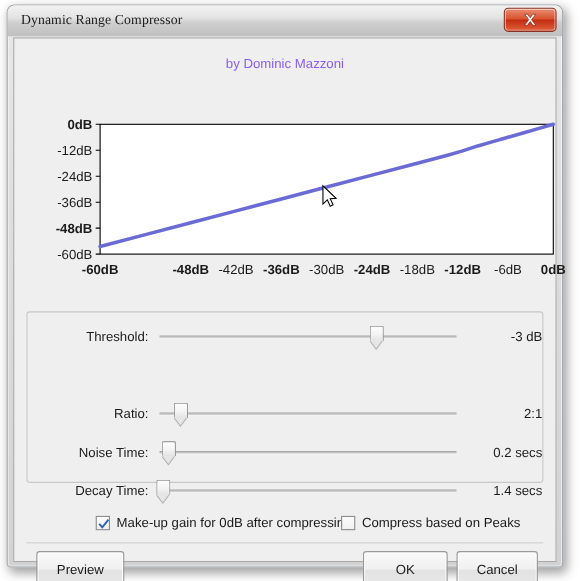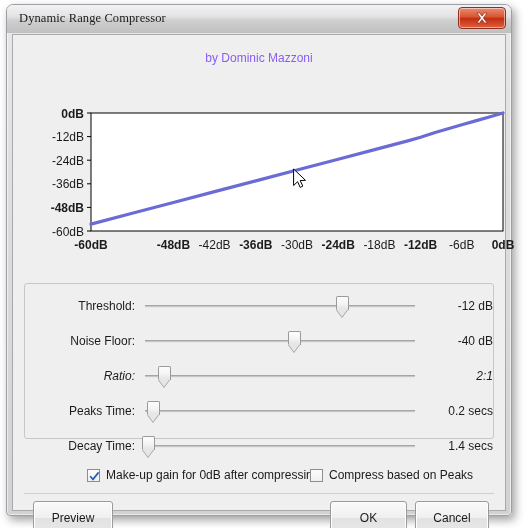--- a/index.html
+++ b/index.html
@@ -106,21 +106,21 @@
   }
 
   .slider-row {
     position: absolute;
     left: 0;
     width: 470px;
     height: 26px;
   }
   .slider-row.r0 { top: 10px; }
   .slider-row.r1 { top: 45px; }
-  .slider-row.r2 { top: 80px; font-style: italic; }
+  .slider-row.r2 { top: 80px; }
   .slider-row.r3 { top: 115px; }
   .slider-row.r4 { top: 150px; }
 
   .slider-label {
     position: absolute;
     left: 0;
     top: 5px;
     width: 110px;
     text-align: right;
     font-size: 12px;
@@ -327,48 +327,36 @@
     <div class="slider-row r0">
           <div class="slider-label">Threshold:</div>
           <div class="slider-track-area">
             <div class="slider-track"></div>
             <div class="slider-thumb" style="left: 197.1px;">
               <div class="body"></div>
               <div class="tip"></div>
               <div class="tipfill"></div>
             </div>
           </div>
-          <div class="slider-value">-12 dB</div>
-        </div>
-        <div class="slider-row r1">
-          <div class="slider-label">Noise Floor:</div>
-          <div class="slider-track-area">
-            <div class="slider-track"></div>
-            <div class="slider-thumb" style="left: 148.5px;">
-              <div class="body"></div>
-              <div class="tip"></div>
-              <div class="tipfill"></div>
-            </div>
-          </div>
-          <div class="slider-value">-40 dB</div>
+          <div class="slider-value">-3 dB</div>
         </div>
         <div class="slider-row r2">
           <div class="slider-label">Ratio:</div>
           <div class="slider-track-area">
             <div class="slider-track"></div>
             <div class="slider-thumb" style="left: 18.9px;">
               <div class="body"></div>
               <div class="tip"></div>
               <div class="tipfill"></div>
             </div>
           </div>
           <div class="slider-value">2:1</div>
         </div>
         <div class="slider-row r3">
-          <div class="slider-label">Peaks Time:</div>
+          <div class="slider-label">Noise Time:</div>
           <div class="slider-track-area">
             <div class="slider-track"></div>
             <div class="slider-thumb" style="left: 8.1px;">
               <div class="body"></div>
               <div class="tip"></div>
               <div class="tipfill"></div>
             </div>
           </div>
           <div class="slider-value">0.2 secs</div>
         </div>

